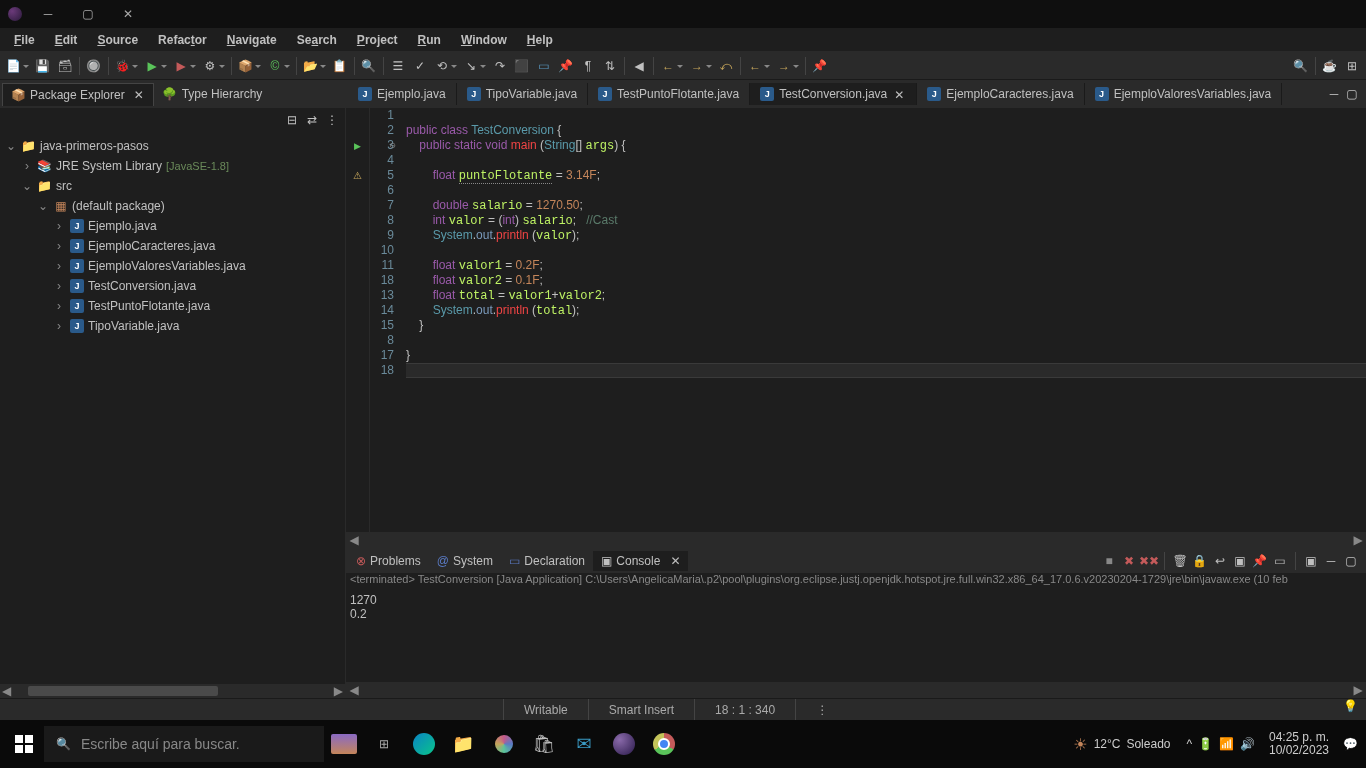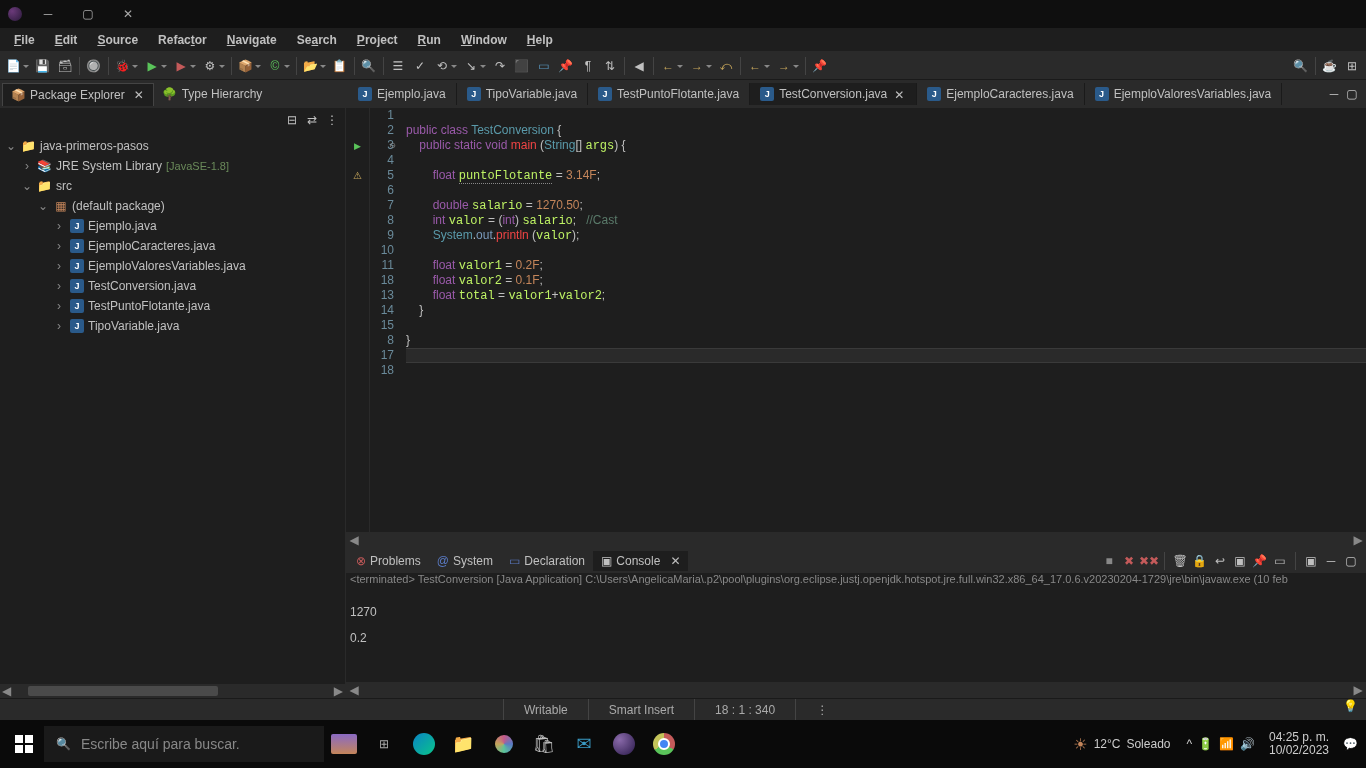--- a/index.html
+++ b/index.html
@@ -58,21 +58,21 @@
 .hscroll .arr { width:16px; height:16px; display:flex; align-items:center; justify-content:center; color:#888; cursor:pointer; }
 .hscroll .track { flex:1; }
 .bottom-panel { height:150px; border-top:1px solid #2a2a2a; display:flex; flex-direction:column; }
 .panel-tabs { height:24px; background:#2a2a2a; display:flex; align-items:center; padding:0 2px; }
 .panel-tab { padding:3px 8px; display:flex; align-items:center; gap:4px; cursor:pointer; }
 .panel-tab.active { background:#1e1e1e; }
 .panel-tabs .pctrls { margin-left:auto; display:flex; gap:2px; padding-right:4px; }
 .panel-tabs .pctrls .pb { width:18px; height:18px; cursor:pointer; display:flex; align-items:center; justify-content:center; }
 .console-head { height:18px; padding:0 4px; color:#888; font-size:11px; white-space:nowrap; overflow:hidden; background:#1e1e1e; }
 .console-out { flex:1; padding:2px 4px; font-family:Consolas,monospace; font-size:12px; color:#c0c0c0; background:#1e1e1e; }
-.console-out div { height:14px;margin-top:12px; }
+.console-out div { height:14px; }
 .statusbar { height:22px; background:#2a2a2a; display:flex; padding:0 8px; border-top:1px solid #1a1a1a; font-size:11px; color:#aaa; }
 .statusbar .cell { padding:0 20px; border-left:1px solid #444; height:100%; display:flex; align-items:center; }
 .taskbar { height:48px; background:#0a0a0a; display:flex; align-items:center; padding:0 4px; position:absolute; bottom:0; left:0; right:0; }
 .taskbar .start { width:40px; height:40px; display:flex; align-items:center; justify-content:center; cursor:pointer; }
 .taskbar .search { width:280px; height:36px; background:#1a1a1a; display:flex; align-items:center; padding:0 12px; color:#888; gap:10px; cursor:text; }
 .taskbar .tbi { width:40px; height:40px; display:flex; align-items:center; justify-content:center; cursor:pointer; }
 .taskbar .tray { margin-left:auto; display:flex; align-items:center; gap:6px; padding-right:4px; color:#ccc; font-size:11px; }
 .taskbar .clock { text-align:right; line-height:13px; padding:0 8px; }
 .ji { width:14px; height:14px; background:#2a5a8a; border-radius:2px; display:flex; align-items:center; justify-content:center; color:#fff; font-size:9px; font-weight:bold; }
 .sbar-thumb { position:absolute; left:28px; width:190px; height:10px; top:2px; background:#4a4a4a; border-radius:2px; }
@@ -306,20 +306,21 @@
         <div class="line"></div>
         <div class="line"><span class="kw">        float </span><span class="var ovr">puntoFlotante</span><span> = </span><span class="num">3.14F</span><span>;</span></div>
         <div class="line"></div>
         <div class="line"><span class="kw">        double </span><span class="var">salario</span><span> = </span><span class="num">1270.50</span><span>;</span></div>
         <div class="line"><span class="kw">        int </span><span class="var">valor</span><span> = (</span><span class="kw">int</span><span>) </span><span class="var">salario</span><span>;   </span><span class="cmt">//Cast</span></div>
         <div class="line"><span>        </span><span class="cls">System</span><span>.</span><span class="fld">out</span><span>.</span><span class="mth">println</span><span> (</span><span class="var">valor</span><span>);</span></div>
         <div class="line"></div>
         <div class="line"><span class="kw">        float </span><span class="var">valor1</span><span> = </span><span class="num">0.2F</span><span>;</span></div>
         <div class="line"><span class="kw">        float </span><span class="var">valor2</span><span> = </span><span class="num">0.1F</span><span>;</span></div>
         <div class="line"><span class="kw">        float </span><span class="var">total</span><span> = </span><span class="var">valor1</span><span>+</span><span class="var">valor2</span><span>;</span></div>
+        <div class="line"><span>        </span><span class="cls">System</span><span>.</span><span class="fld">out</span><span>.</span><span class="mth">println</span><span> (</span><span class="var">total</span><span>);</span></div>
         <div class="line">    }</div>
         <div class="line"></div>
         <div class="line">}</div>
         <div class="line cursor"></div>
       </div>
     </div>
     <div class="hscroll">
       <div class="arr">◀</div>
       <div class="track"></div>
       <div class="arr">▶</div>

